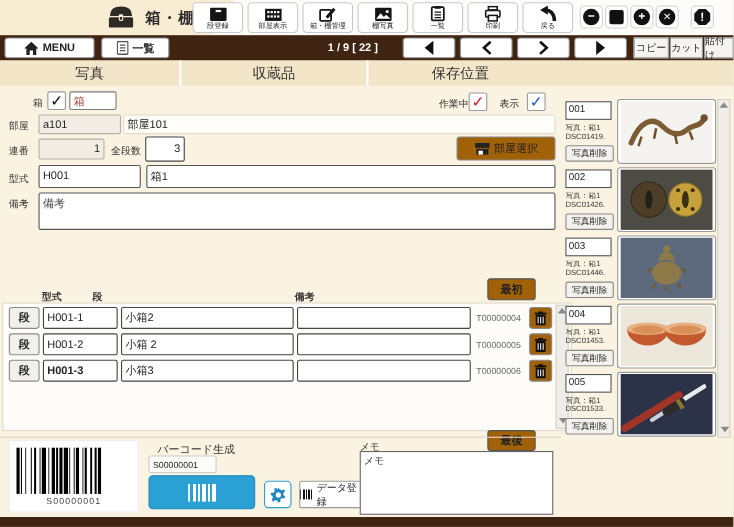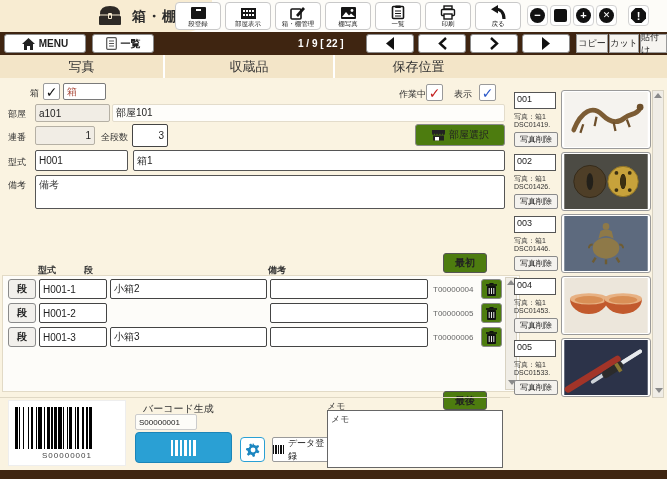--- a/index.html
+++ b/index.html
@@ -39,21 +39,21 @@
 
   
   .flabel { position:absolute; font-size:9px; color:#333; }
   .field { position:absolute; background:#fff; border:1px solid #7a7a7a; border-radius:2px; font-size:10px; color:#222;
            display:flex; align-items:center; padding:0 3px; overflow:hidden; white-space:nowrap; }
   .field.ro { background:#f1ede5; border-color:#b5b0a4; }
   .field.flat { background:#fefdfa; border-color:#e3dccb; }
   .field.num { justify-content:flex-end; }
   .chkbox { position:absolute; width:17px; height:17px; background:#fff; border:1px solid #9a9a9a; border-radius:2px;
             display:flex; align-items:center; justify-content:center; font-size:14px; font-weight:bold; }
-  .wbtn { position:absolute; background:#4d7c0f; border:1px solid #8a8a8a; border-radius:3px; display:flex; align-items:center;
+  .wbtn { position:absolute; background:#a16207; border:1px solid #8a8a8a; border-radius:3px; display:flex; align-items:center;
           justify-content:center; gap:3px; font-size:10px; color:#222; cursor:pointer; }
 
   
   .tpanel { position:absolute; left:2px; top:275px; width:518px; height:117px; background:#fdfcf9; border:1px solid #e2dac6; }
   .trowbtn { position:absolute; width:28px; height:20px; background:#f2f0ec; border:1px solid #8a8a8a; border-radius:3px;
              font-size:10px; font-weight:bold; color:#222; display:flex; align-items:center; justify-content:center; }
   .idtxt { position:absolute; font-size:8px; color:#666; }
   .scroll { position:absolute; background:#f0ede6; border:1px solid #d8d2c2; }
   .sarrow { width:0; height:0; border-left:4px solid transparent; border-right:4px solid transparent; margin:2px auto; }
   .sarrow.up { border-bottom:5px solid #8a8a8a; }
@@ -316,35 +316,36 @@
           <rect x="1" y="3" width="9" height="10" rx="1" fill="#111"></rect>
           <rect x="0" y="1.2" width="11" height="1.6" fill="#111"></rect>
           <rect x="3.5" y="0" width="4" height="1.5" fill="#111"></rect>
           <path d="M3.2 5 v6 M5.5 5 v6 M7.8 5 v6" stroke="#fff" stroke-width="0.9"></path>
         </svg>
       </span>
   </div>
 
   <div class="trowbtn" style="left:8px;top:303px;">段</div>
   <div class="field" style="left:39px;top:303px;width:68px;height:20px;border-color:#444;text-align:right;">H001-2</div>
+  <div class="field" style="left:110px;top:303px;width:157px;height:20px;border-color:#444;">小箱 2</div>
   <div class="field" style="left:270px;top:303px;width:158px;height:20px;border-color:#444;"></div>
   <span class="idtxt" style="left:433px;top:309px;">T00000005</span>
   <div class="wbtn" style="left:481px;top:303px;width:21px;height:20px;">
     <span>
         <svg width="11" height="13" viewBox="0 0 11 13">
           <rect x="1" y="3" width="9" height="10" rx="1" fill="#111"></rect>
           <rect x="0" y="1.2" width="11" height="1.6" fill="#111"></rect>
           <rect x="3.5" y="0" width="4" height="1.5" fill="#111"></rect>
           <path d="M3.2 5 v6 M5.5 5 v6 M7.8 5 v6" stroke="#fff" stroke-width="0.9"></path>
         </svg>
       </span>
   </div>
 
   <div class="trowbtn" style="left:8px;top:327px;">段</div>
-  <div class="field" style="left:39px;top:327px;width:68px;height:20px;border-color:#444;">H001-3</div>
+  <div class="field" style="left:39px;top:327px;width:68px;height:20px;border-color:#444;font-weight:bold;">H001-3</div>
   <div class="field" style="left:110px;top:327px;width:157px;height:20px;border-color:#444;">小箱3</div>
   <div class="field" style="left:270px;top:327px;width:158px;height:20px;border-color:#444;"></div>
   <span class="idtxt" style="left:433px;top:333px;">T00000006</span>
   <div class="wbtn" style="left:481px;top:327px;width:21px;height:20px;">
     <span>
         <svg width="11" height="13" viewBox="0 0 11 13">
           <rect x="1" y="3" width="9" height="10" rx="1" fill="#111"></rect>
           <rect x="0" y="1.2" width="11" height="1.6" fill="#111"></rect>
           <rect x="3.5" y="0" width="4" height="1.5" fill="#111"></rect>
           <path d="M3.2 5 v6 M5.5 5 v6 M7.8 5 v6" stroke="#fff" stroke-width="0.9"></path>

